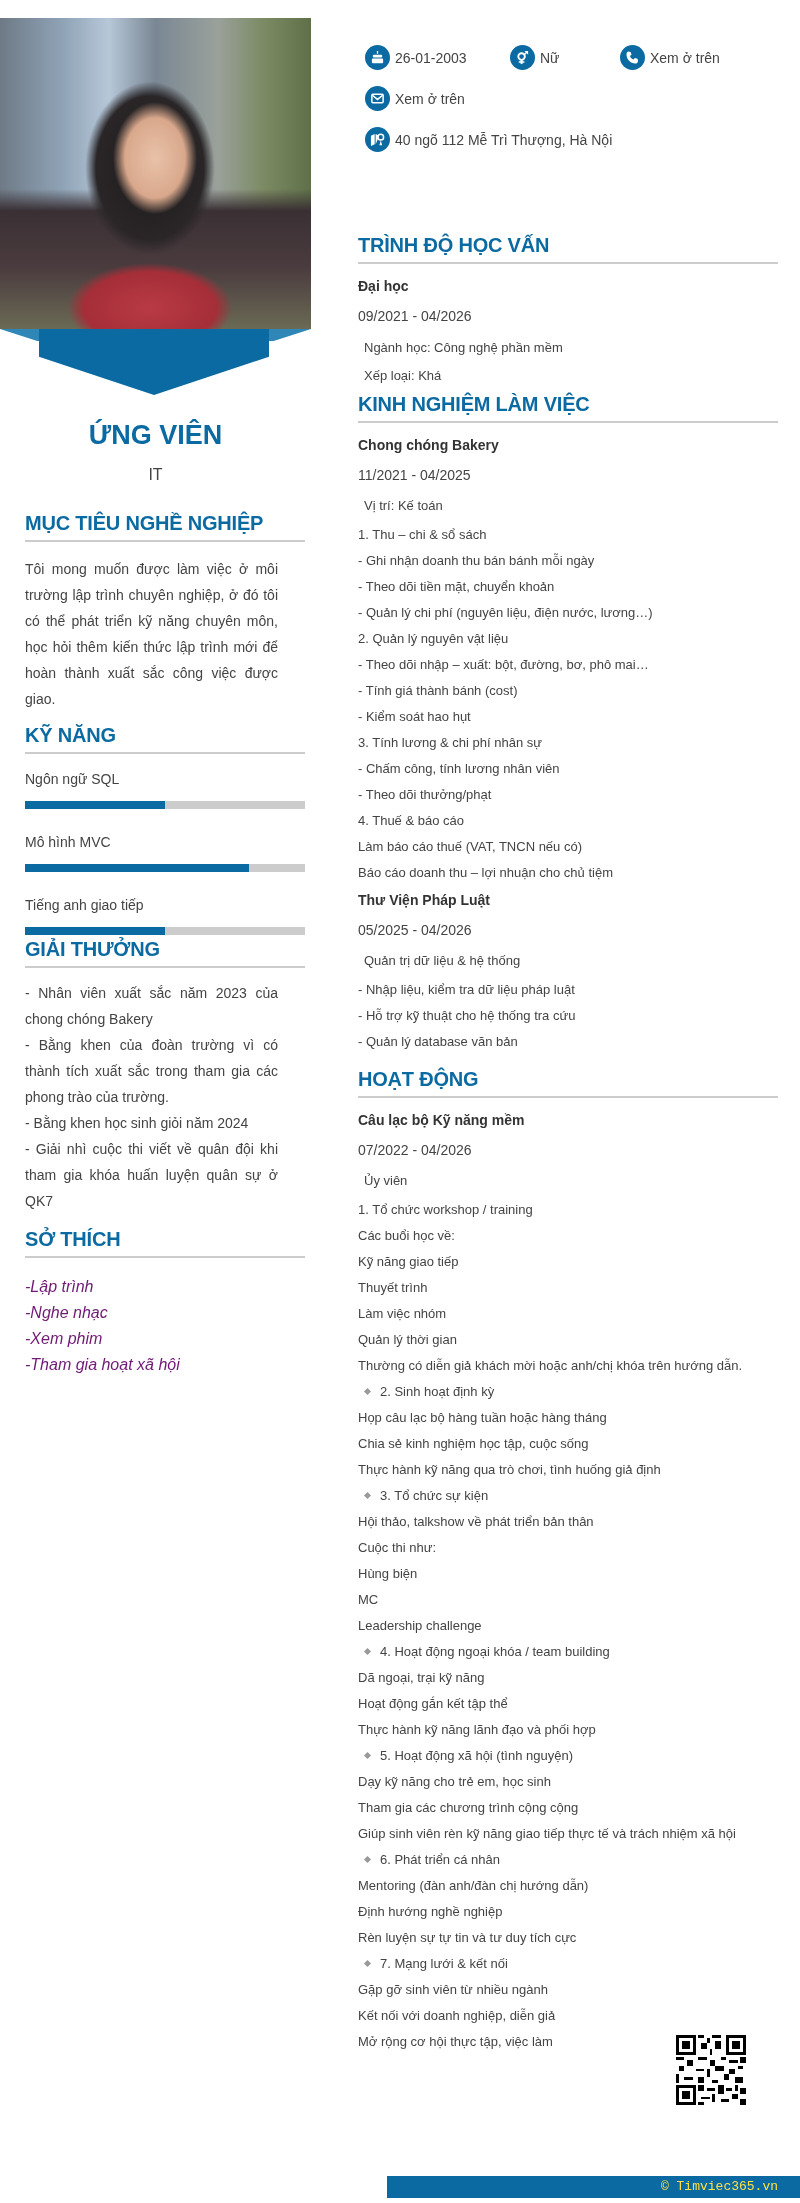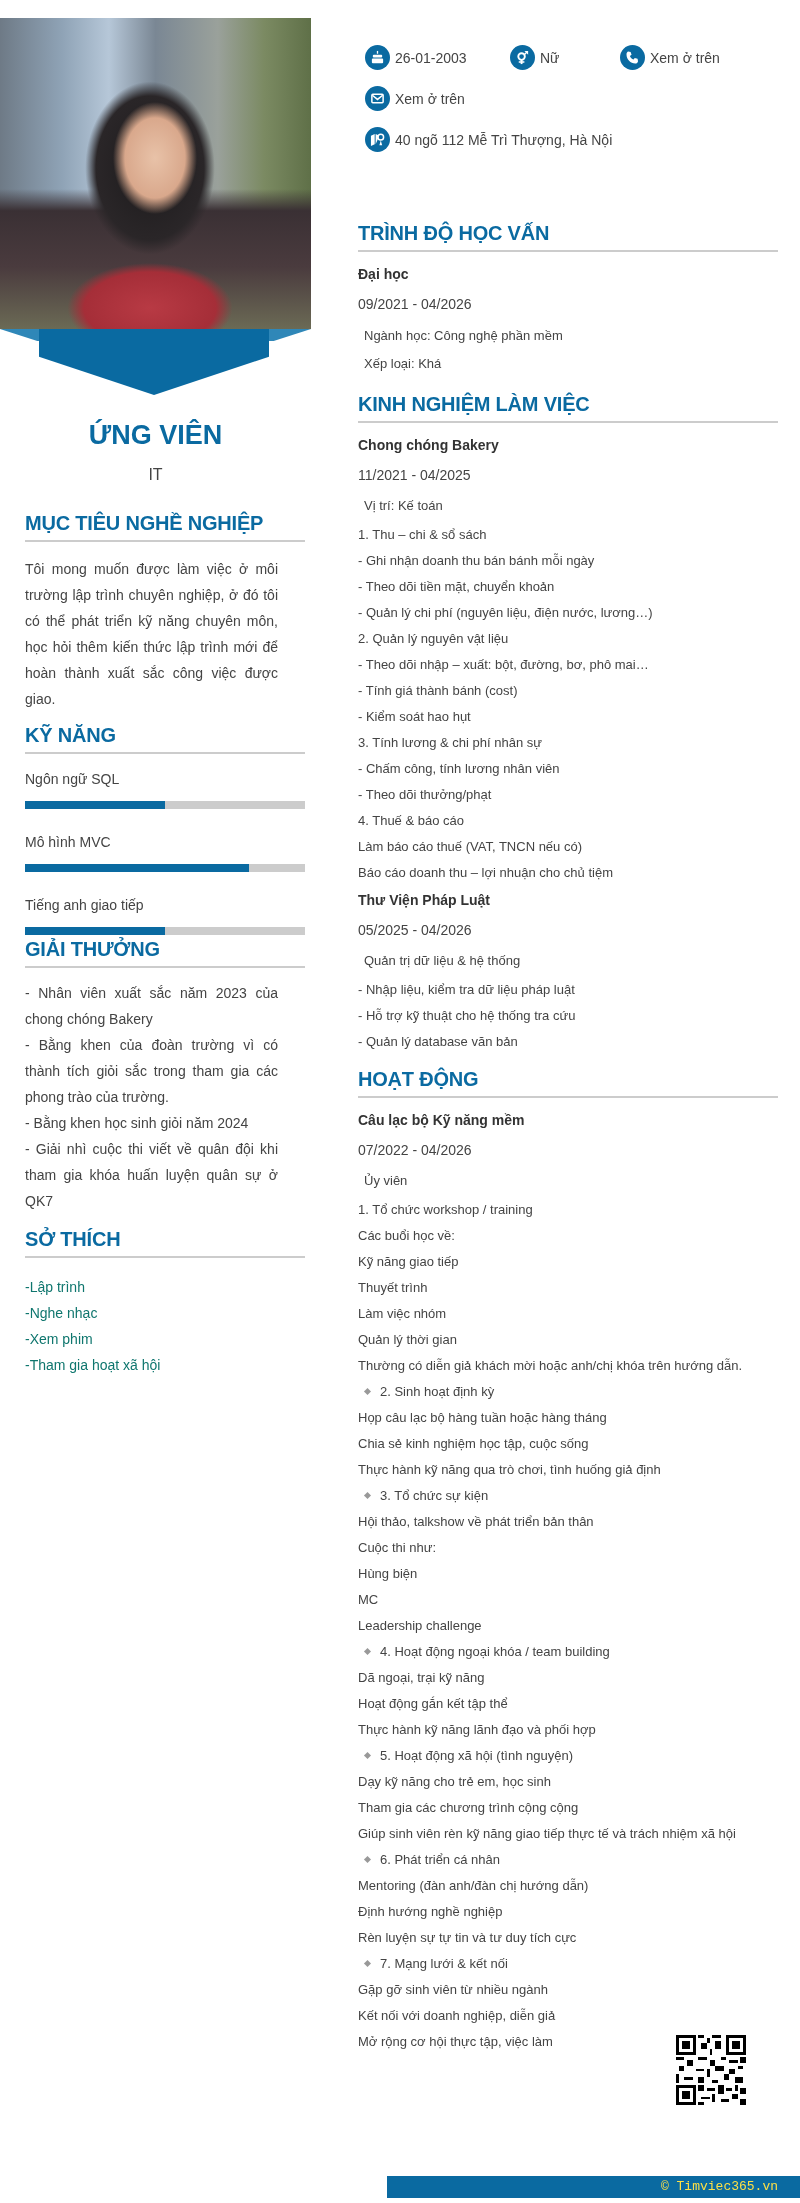--- a/index.html
+++ b/index.html
@@ -31,21 +31,21 @@
   .name { position: absolute; left: 0; top: 420px; width: 311px; text-align: center; font-size: 27px; font-weight: bold; color: #0a6aa1; }
   .job { position: absolute; left: 0; top: 466px; width: 311px; text-align: center; font-size: 16px; color: #444; }
 
   .section { position: absolute; left: 25px; width: 280px; }
   .sec-title { font-size: 20px; font-weight: bold; color: #0a6aa1; padding-bottom: 5px; border-bottom: 2px solid #cccccc; letter-spacing: -0.2px; }
   .para { font-size: 14px; line-height: 26px; color: #444; text-align: justify; margin-top: 14px; padding-right: 27px; }
   .skill { margin-top: 14px; }
   .skill-name { font-size: 14px; color: #444; line-height: 18px; }
   .skill-bar { margin-top: 13px; height: 8px; background: #cccccc; position: relative; }
   .skill-fill { position: absolute; left: 0; top: 0; height: 8px; background: #0a6aa1; }
-  .list-line { font-size: 14px; line-height: 26px; color: #0f766e; }
+  .list-line { font-size: 16px; line-height: 26px; color: #701a75; font-style: italic; }
   .contact { position: absolute; display: flex; align-items: center; font-size: 14px; color: #444; }
   .cicon { width: 25px; height: 25px; border-radius: 50%; background: #0a6aa1; display: inline-flex; align-items: center; justify-content: center; margin-right: 5px; flex-shrink: 0; }
   .cicon svg { width: 15px; height: 15px; fill: #ffffff; }
 
   .rsec { position: absolute; left: 358px; width: 420px; }
   .rsec .sec-title { font-size: 20px; }
   .item-title { font-size: 14px; font-weight: bold; color: #333; line-height: 18px; margin-top: 13px; }
   .item-date { font-size: 14px; color: #444; line-height: 18px; margin-top: 12px; }
   .item-role { font-size: 13px; color: #444; line-height: 18px; margin-top: 13px; margin-left: 6px; }
   .desc { margin-top: 7px; }
@@ -93,21 +93,21 @@
       <div class="skill-bar">
           <div class="skill-fill" style="width:50%"></div>
         </div>
     </div>
   </div>
 
   <div class="section" style="top:938px;">
     <div class="sec-title">GIẢI THƯỞNG</div>
     <div class="para" style="margin-top:12px;">
       <div>- Nhân viên xuất sắc năm 2023 của chong chóng Bakery</div>
-      <div>- Bằng khen của đoàn trường vì có thành tích giỏi sắc trong tham gia các phong trào của trường.</div>
+      <div>- Bằng khen của đoàn trường vì có thành tích xuất sắc trong tham gia các phong trào của trường.</div>
       <div>- Bằng khen học sinh giỏi năm 2024</div>
       <div>- Giải nhì cuộc thi viết về quân đội khi tham gia khóa huấn luyện quân sự ở QK7</div>
     </div>
   </div>
 
   <div class="section" style="top:1228px;">
     <div class="sec-title">SỞ THÍCH</div>
     <div style="margin-top:16px;">
       <div class="list-line">-Lập trình</div>
       <div class="list-line">-Nghe nhạc</div>
@@ -160,21 +160,21 @@
     <svg viewBox="0 0 16 16">
         <path d="M1 4l4-2v11l-4 2z"></path>
         <path d="M6 2l3 1.5v2.5L6 13z"></path>
         <circle cx="11.5" cy="5.5" r="3" fill="none" stroke="#fff" stroke-width="1.6"></circle>
         <path d="M11.5 9l-1.5 5h3z"></path>
       </svg>
   </span>
   <span>40 ngõ 112 Mễ Trì Thượng, Hà Nội</span>
 </div>
 
-<div class="rsec" style="top:222px;">
+<div class="rsec" style="top:234px;">
   <div class="sec-title">TRÌNH ĐỘ HỌC VẤN</div>
   <div class="item-title" style="">Đại học</div>
   <div class="item-date">09/2021 - 04/2026</div>
   <div class="item-role" style="margin-top:14px;">Ngành học: Công nghệ phần mềm</div>
   <div class="item-role" style="margin-top:10px;">Xếp loại: Khá</div>
 </div>
 
 <div class="rsec" style="top:393px;">
   <div class="sec-title">KINH NGHIỆM LÀM VIỆC</div>
 

